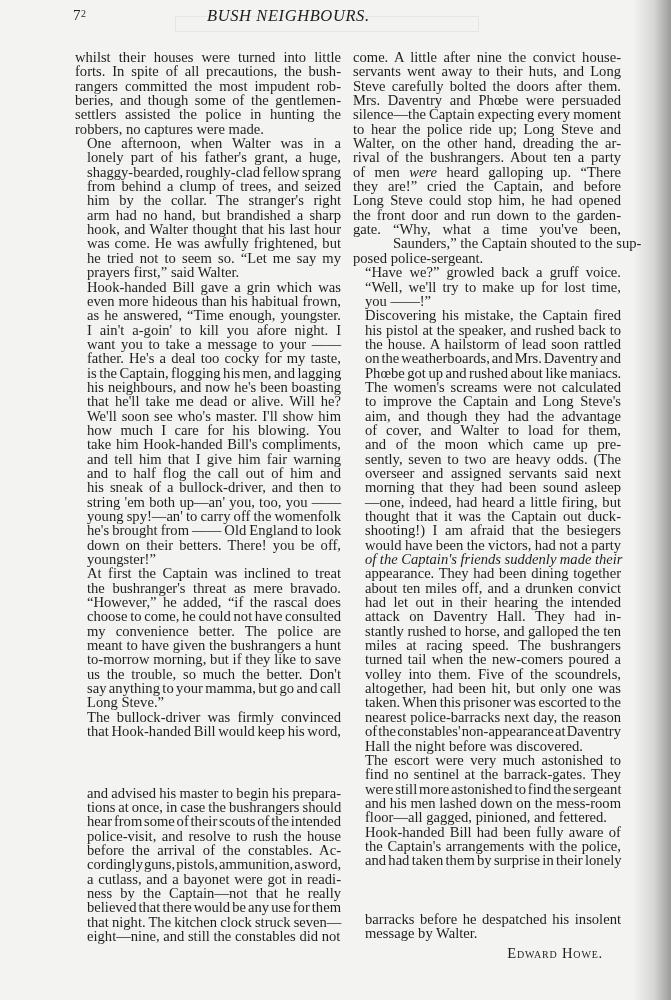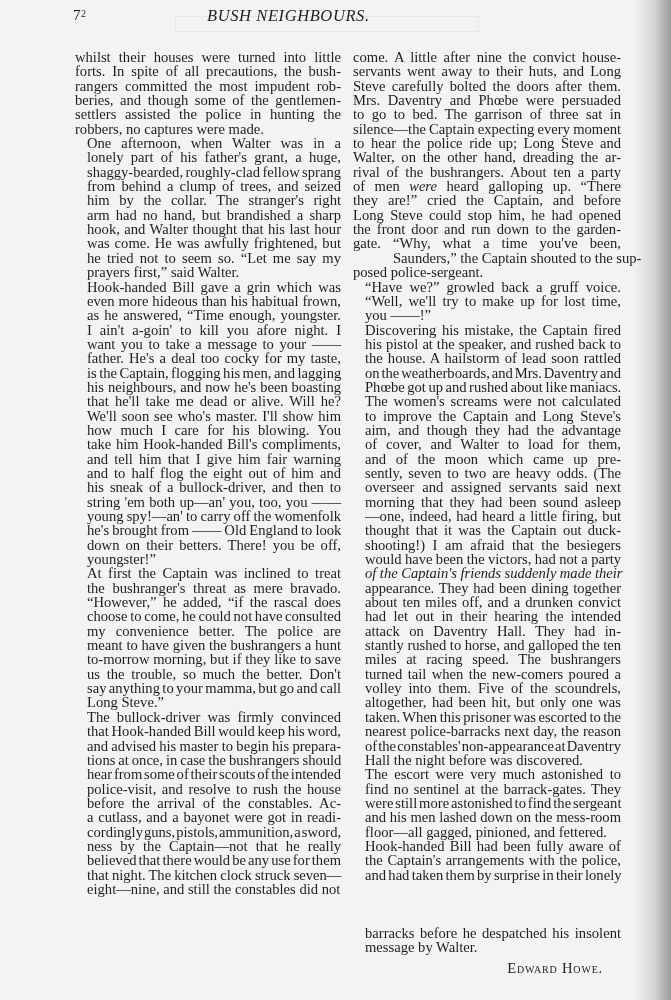--- a/index.html
+++ b/index.html
@@ -87,21 +87,21 @@
       <span class="line" style="display: block;">I ain't a-goin' to kill you afore night.  I</span>
       <span class="line" style="display: block;">want you to take a message to your ——</span>
       <span class="line" style="display: block;">father.  He's a deal too cocky for my taste,</span>
       <span class="line" style="display: block; word-spacing: -1.14286px;">is the Captain, flogging his men, and lagging</span>
       <span class="line" style="display: block;">his neighbours, and now he's been boasting</span>
       <span class="line" style="display: block;">that he'll take me dead or alive.  Will he?</span>
       <span class="line" style="display: block;">We'll soon see who's master.  I'll show him</span>
       <span class="line" style="display: block;">how much I care for his blowing.  You</span>
       <span class="line" style="display: block;">take him Hook-handed Bill's compliments,</span>
       <span class="line" style="display: block;">and tell him that I give him fair warning</span>
-      <span class="line" style="display: block;">and to half flog the eight out of him and</span>
+      <span class="line" style="display: block;">and to half flog the call out of him and</span>
       <span class="line" style="display: block;">his sneak of a bullock-driver, and then to</span>
       <span class="line" style="display: block;">string 'em both up—an' you, too, you ——</span>
       <span class="line" style="display: block; word-spacing: -0.5px;">young spy!—an' to carry off the womenfolk</span>
       <span class="line" style="display: block; word-spacing: -0.571429px;">he's brought from —— Old England to look</span>
       <span class="line" style="display: block;">down on their betters.  There! you be off,</span>
       <span class="line last" style="display: block;">youngster!”</span>
     </p>
     <p>
       <span class="line" style="text-indent: 12px; display: block;">At first the Captain was inclined to treat</span>
       <span class="line" style="display: block;">the bushranger's threat as mere bravado.</span>
@@ -110,40 +110,39 @@
       <span class="line" style="display: block; font-family: Liberation Serif, serif;">my convenience better.  The police are</span>
       <span class="line" style="display: block;">meant to have given the bushrangers a hunt</span>
       <span class="line" style="display: block;">to-morrow morning, but if they like to save</span>
       <span class="line" style="display: block;">us the trouble, so much the better.  Don't</span>
       <span class="line" style="display: block; word-spacing: -1.25px;">say anything to your mamma, but go and call</span>
       <span class="line last" style="display: block;">Long Steve.”</span>
     </p>
     <p>
       <span class="line" style="text-indent: 12px; display: block;">The bullock-driver was firmly convinced</span>
       <span class="line" style="display: block; word-spacing: -1px;">that Hook-handed Bill would keep his word,</span>
-      <span class="line" style="display: block; word-spacing: -0.428571px;">and advised his master to begin his prepara-</span>
+      <span class="line" style="display: block; word-spacing: -0.428571px; margin-top: 47px;">and advised his master to begin his prepara-</span>
       <span class="line" style="display: block; word-spacing: -0.714286px;">tions at once, in case the bushrangers should</span>
       <span class="line" style="display: block; word-spacing: -1.875px;">hear from some of their scouts of the intended</span>
       <span class="line" style="display: block; font-family: Liberation Serif, serif;">police-visit, and resolve to rush the house</span>
       <span class="line" style="display: block;">before the arrival of the constables.  Ac-</span>
+      <span class="line" style="display: block; word-spacing: -2.6px;">cordingly guns, pistols, ammunition, a sword,</span>
       <span class="line" style="display: block;">a cutlass, and a bayonet were got in readi-</span>
-      <span class="line" style="display: block; word-spacing: -2.6px;">cordingly guns, pistols, ammunition, a sword,</span>
       <span class="line" style="display: block;">ness by the Captain—not that he really</span>
       <span class="line" style="display: block; word-spacing: -1.625px;">believed that there would be any use for them</span>
       <span class="line" style="display: block; word-spacing: -0.571429px;">that night.  The kitchen clock struck seven—</span>
       <span class="line last" style="display: block;">eight—nine, and still the constables did not</span>
     </p>
   </div>
 <div class="column col-right" id="col-right">
     <p class="cont">
       <span class="line" style="display: block;">come.  A little after nine the convict house-</span>
       <span class="line" style="display: block;">servants went away to their huts, and Long</span>
       <span class="line" style="display: block;">Steve carefully bolted the doors after them.</span>
       <span class="line" style="display: block;">Mrs. Daventry and Phœbe were persuaded</span>
-      <span class="line" style="display: block;">to go to bed.  The garrison of three sat in</span>
       <span class="line" style="display: block; word-spacing: -0.5px;">silence—the Captain expecting every moment</span>
       <span class="line" style="display: block;">to hear the police ride up; Long Steve and</span>
       <span class="line" style="display: block;">Walter, on the other hand, dreading the ar-</span>
       <span class="line" style="display: block;">rival of the bushrangers.  About ten a party</span>
       <span class="line" style="display: block;">of men <em>were</em> heard galloping up.  “There</span>
       <span class="line" style="display: block;">they are!” cried the Captain, and before</span>
       <span class="line" style="display: block;">Long Steve could stop him, he had opened</span>
       <span class="line" style="display: block;">the front door and run down to the garden-</span>
       <span class="line" style="display: block;">gate.  “Why, what a time you've been,</span>
       <span class="line" style="display: block; margin-left: 40px;">Saunders,” the Captain shouted to the sup-</span>

